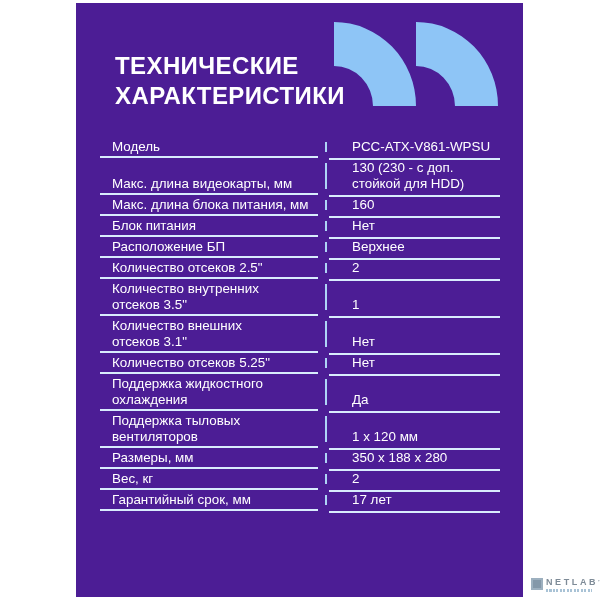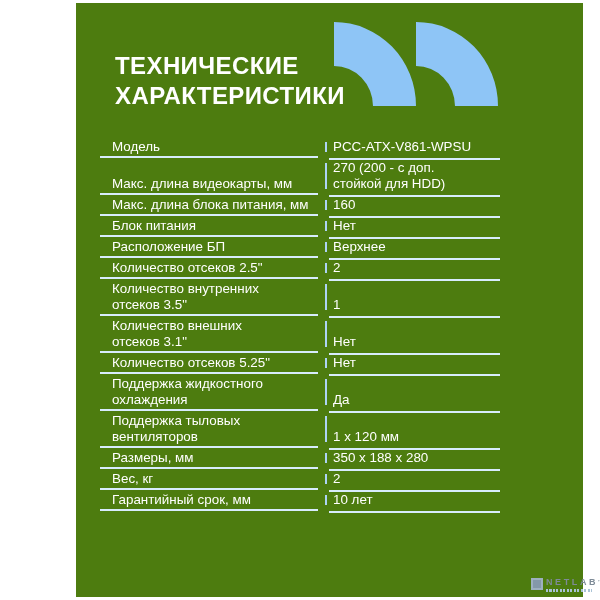--- a/index.html
+++ b/index.html
@@ -7,22 +7,22 @@
     width: 600px; height: 600px;
     background: #ffffff;
     font-family: "Liberation Sans", sans-serif;
     position: relative;
     overflow: hidden;
   }
 
   .card {
     position: absolute;
     left: 76px; top: 3px;
-    width: 507px; height: 594px;
-    background: #4d7c0f;
+    width: 447px; height: 594px;
+    background: #4c1d95;
   }
 
   .swoosh { position: absolute; top: 19px; width: 82px; height: 84px; }
   .swoosh.s1 { left: 258px; }
   .swoosh.s2 { left: 340px; }
 
   .title {
     position: absolute;
     left: 39px; top: 48px;
     color: #ffffff;
@@ -52,21 +52,21 @@
   .spec-label {
     flex: 0 0 213px;
     padding-left: 12px;
     font-size: 13.4px;
     line-height: 16px;
     white-space: pre-line;
   }
 
   .spec-value {
     flex: 1 1 auto;
-    padding-left: 8px;
+    padding-left: 27px;
     margin-left: 225px; 
     font-size: 13.4px;
     line-height: 16px;
     white-space: pre-line;
   }
   
   .spec-value { margin-left: 0; }
 
   .col-tick {
     position: absolute;
@@ -148,21 +148,21 @@
     <span class="spec-label">Модель</span>
     <span class="spec-value">PCC-ATX-V861-WPSU</span>
     <span class="col-tick"></span>
     <span class="hl-left"></span>
     <span class="hl-right"></span>
   </div>
 
 
   <div class="spec-row">
     <span class="spec-label">Макс. длина видеокарты, мм</span>
-    <span class="spec-value">270 (200 - с доп.
+    <span class="spec-value">130 (230 - с доп.
 стойкой для HDD)</span>
     <span class="col-tick"></span>
     <span class="hl-left"></span>
     <span class="hl-right"></span>
   </div>
 
   <div class="spec-row">
     <span class="spec-label">Макс. длина блока питания, мм</span>
     <span class="spec-value">160</span>
     <span class="col-tick"></span>
@@ -249,21 +249,21 @@
   <div class="spec-row">
     <span class="spec-label">Вес, кг</span>
     <span class="spec-value">2</span>
     <span class="col-tick"></span>
     <span class="hl-left"></span>
     <span class="hl-right"></span>
   </div>
 
   <div class="spec-row">
     <span class="spec-label">Гарантийный срок, мм</span>
-    <span class="spec-value">10 лет</span>
+    <span class="spec-value">17 лет</span>
     <span class="col-tick"></span>
     <span class="hl-left"></span>
     <span class="hl-right"></span>
   </div>
 </div>
 </div>
 
 <div class="watermark">
   <div class="wm-square"></div>
   <div class="wm-text-col">

